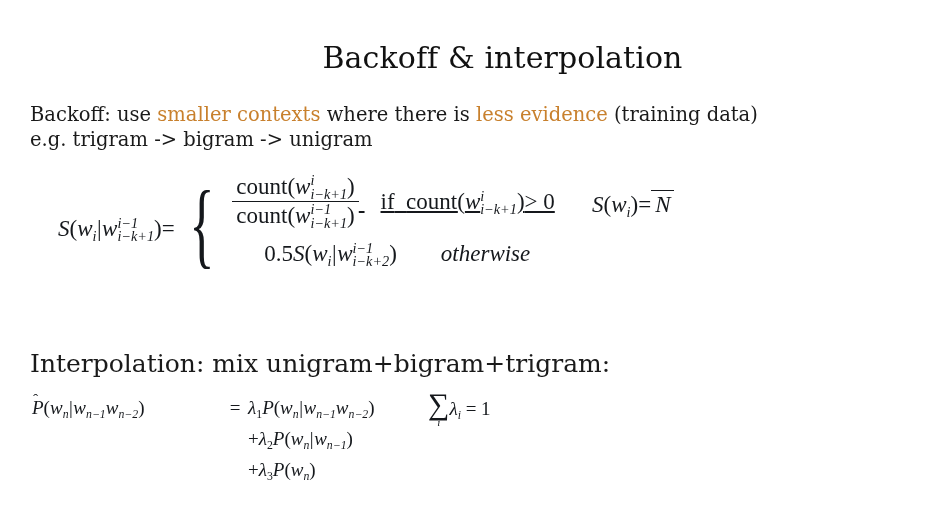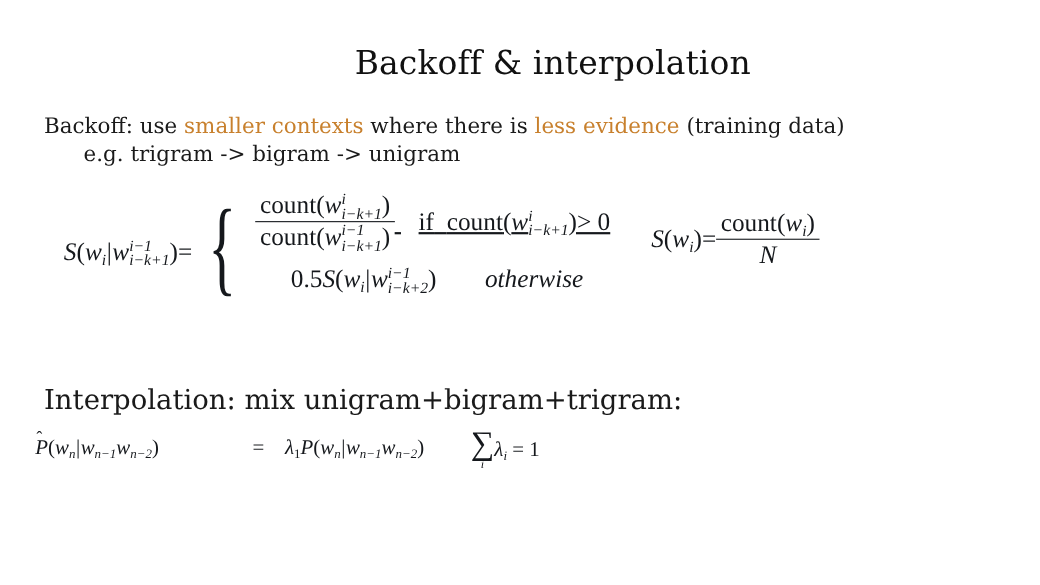--- a/index.html
+++ b/index.html
@@ -28,29 +28,29 @@
     font-weight: 400;
     letter-spacing: 0.1px;
     color: #111111;
     white-space: nowrap;
     padding-left: 30px;
   }
 
   
   .body-line {
     position: absolute;
-    left: 40px;
+    left: 30px;
     font-family: "DejaVu Serif", "Liberation Serif", serif;
     font-size: 19.5px;
     line-height: 28px;
     color: #1a1a1a;
     white-space: nowrap;
   }
   #backoff-line-1 { top: 101px; }
-  #backoff-line-2 { top: 126px; margin-left: 36px; }
+  #backoff-line-2 { top: 126px; }
   #interpolation-line { top: 350px; font-size: 25px; }
   .hl { color: #c8802d; }
 
   
   .math {
     position: absolute;
     font-family: "Liberation Serif", "DejaVu Serif", serif;
     color: #15181c;
     white-space: nowrap;
   }
@@ -142,21 +142,21 @@
   #eq-interpolation .col-lhs {
     display: inline-block;
     width: 190px;
     text-align: left;
   }
   #eq-interpolation .col-eq {
     display: inline-block;
     width: 26px;
     text-align: center;
   }
-  #eq-interpolation .col-rhs { display: inline-block; margin-left: 11px; }
+  #eq-interpolation .col-rhs { display: inline-block; }
   .phat {
     display: inline-block;
     position: relative;
   }
   .phat .hat {
     position: absolute;
     top: -0.60em;
     left: 0.07em;
     font-size: 0.82em;
     font-style: normal;
@@ -215,29 +215,34 @@
       </span>
       <span class="cond"><span class="mup">if</span><span class="mup">&nbsp;&nbsp;</span><span class="mup">count</span><span class="mup">(</span><span class="mi">w</span><span class="subsup"><span class="s-up">i</span><span class="s-down">i−k+1</span></span><span class="mup">)</span><span class="mup">&gt; 0</span></span>
     </span>
 
     <span class="case-row row2"><span class="mup">0.5</span><span class="mi">S</span><span class="mup">(</span><span class="mi">w</span><sub>i</sub><span class="mup vbar">|</span><span class="mi">w</span><span class="subsup"><span class="s-up">i−1</span><span class="s-down">i−k+2</span></span><span class="mup">)</span><span class="mup cond-2">otherwise</span></span>
 
   </span>
 </div>
 
 <div class="math" id="eq-unigram"><span class="mi">S</span><span class="mup">(</span><span class="mi">w</span><sub>i</sub><span class="mup">)</span><span class="mup">=</span><span class="frac">
-    <span class="num"><span class="mup">count</span><span class="mup">(</span><span class="mi">w</span><sub>i</sub><span class="mup">)</span></span>
     <span class="den mi">N</span>
   </span></div>
 
 <div class="body-line" id="interpolation-line">Interpolation: mix unigram+bigram+trigram:</div>
 
 <div class="math" id="eq-interpolation">
 
   <span class="ip-row">
     <span class="col-lhs"><span class="phat mi"><span class="hat">ˆ</span><span>P</span></span><span class="mup">(</span><span class="mi">w</span><sub>n</sub><span class="mup vbar">|</span><span class="mi">w</span><sub>n−1</sub><span class="mi">w</span><sub>n−2</sub><span class="mup">)</span></span><span class="col-eq mup">=</span><span class="col-rhs"><span class="mi">λ</span><sub class="mup">1</sub><span class="mi">P</span><span class="mup">(</span><span class="mi">w</span><sub>n</sub><span class="mup vbar">|</span><span class="mi">w</span><sub>n−1</sub><span class="mi">w</span><sub>n−2</sub><span class="mup">)</span></span>
   </span>
 
-
+  <span class="ip-row">
+    <span class="col-lhs"></span><span class="col-eq"></span><span class="col-rhs"><span class="mup">+</span><span class="mi">λ</span><sub class="mup">2</sub><span class="mi">P</span><span class="mup">(</span><span class="mi">w</span><sub>n</sub><span class="mup vbar">|</span><span class="mi">w</span><sub>n−1</sub><span class="mup">)</span></span>
+  </span>
+
+  <span class="ip-row">
+    <span class="col-lhs"></span><span class="col-eq"></span><span class="col-rhs"><span class="mup">+</span><span class="mi">λ</span><sub class="mup">3</sub><span class="mi">P</span><span class="mup">(</span><span class="mi">w</span><sub>n</sub><span class="mup">)</span></span>
+  </span>
 
 </div>
 
 <div class="math" id="eq-lambda-sum"><span class="bigsum"><span class="sig">∑</span><span class="idx">i</span></span><span class="mi">λ</span><sub>i</sub><span class="mup">&nbsp;</span><span class="mup">= 1</span></div>
 
 </body></html>

